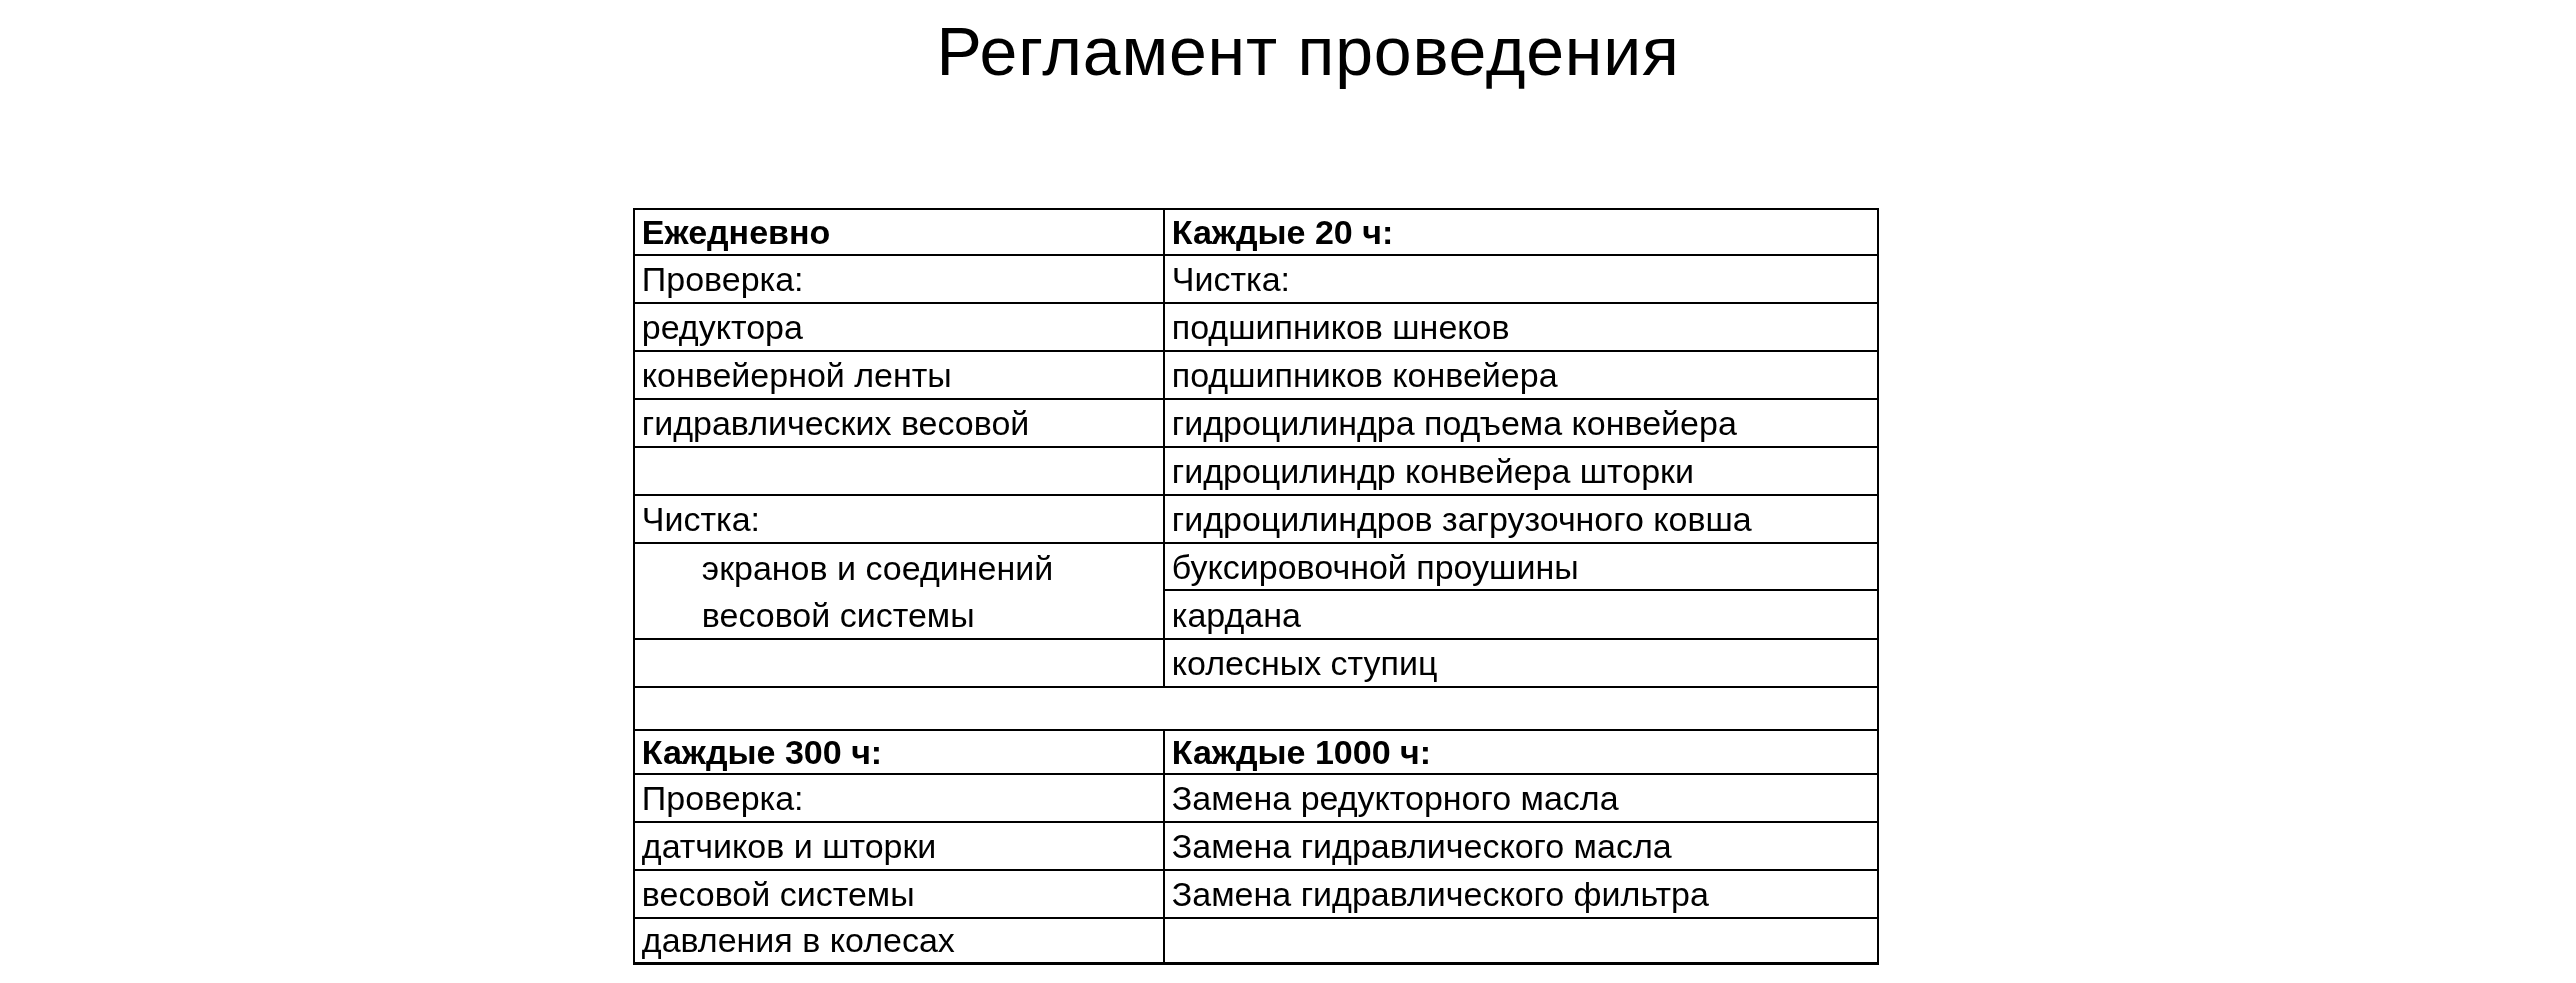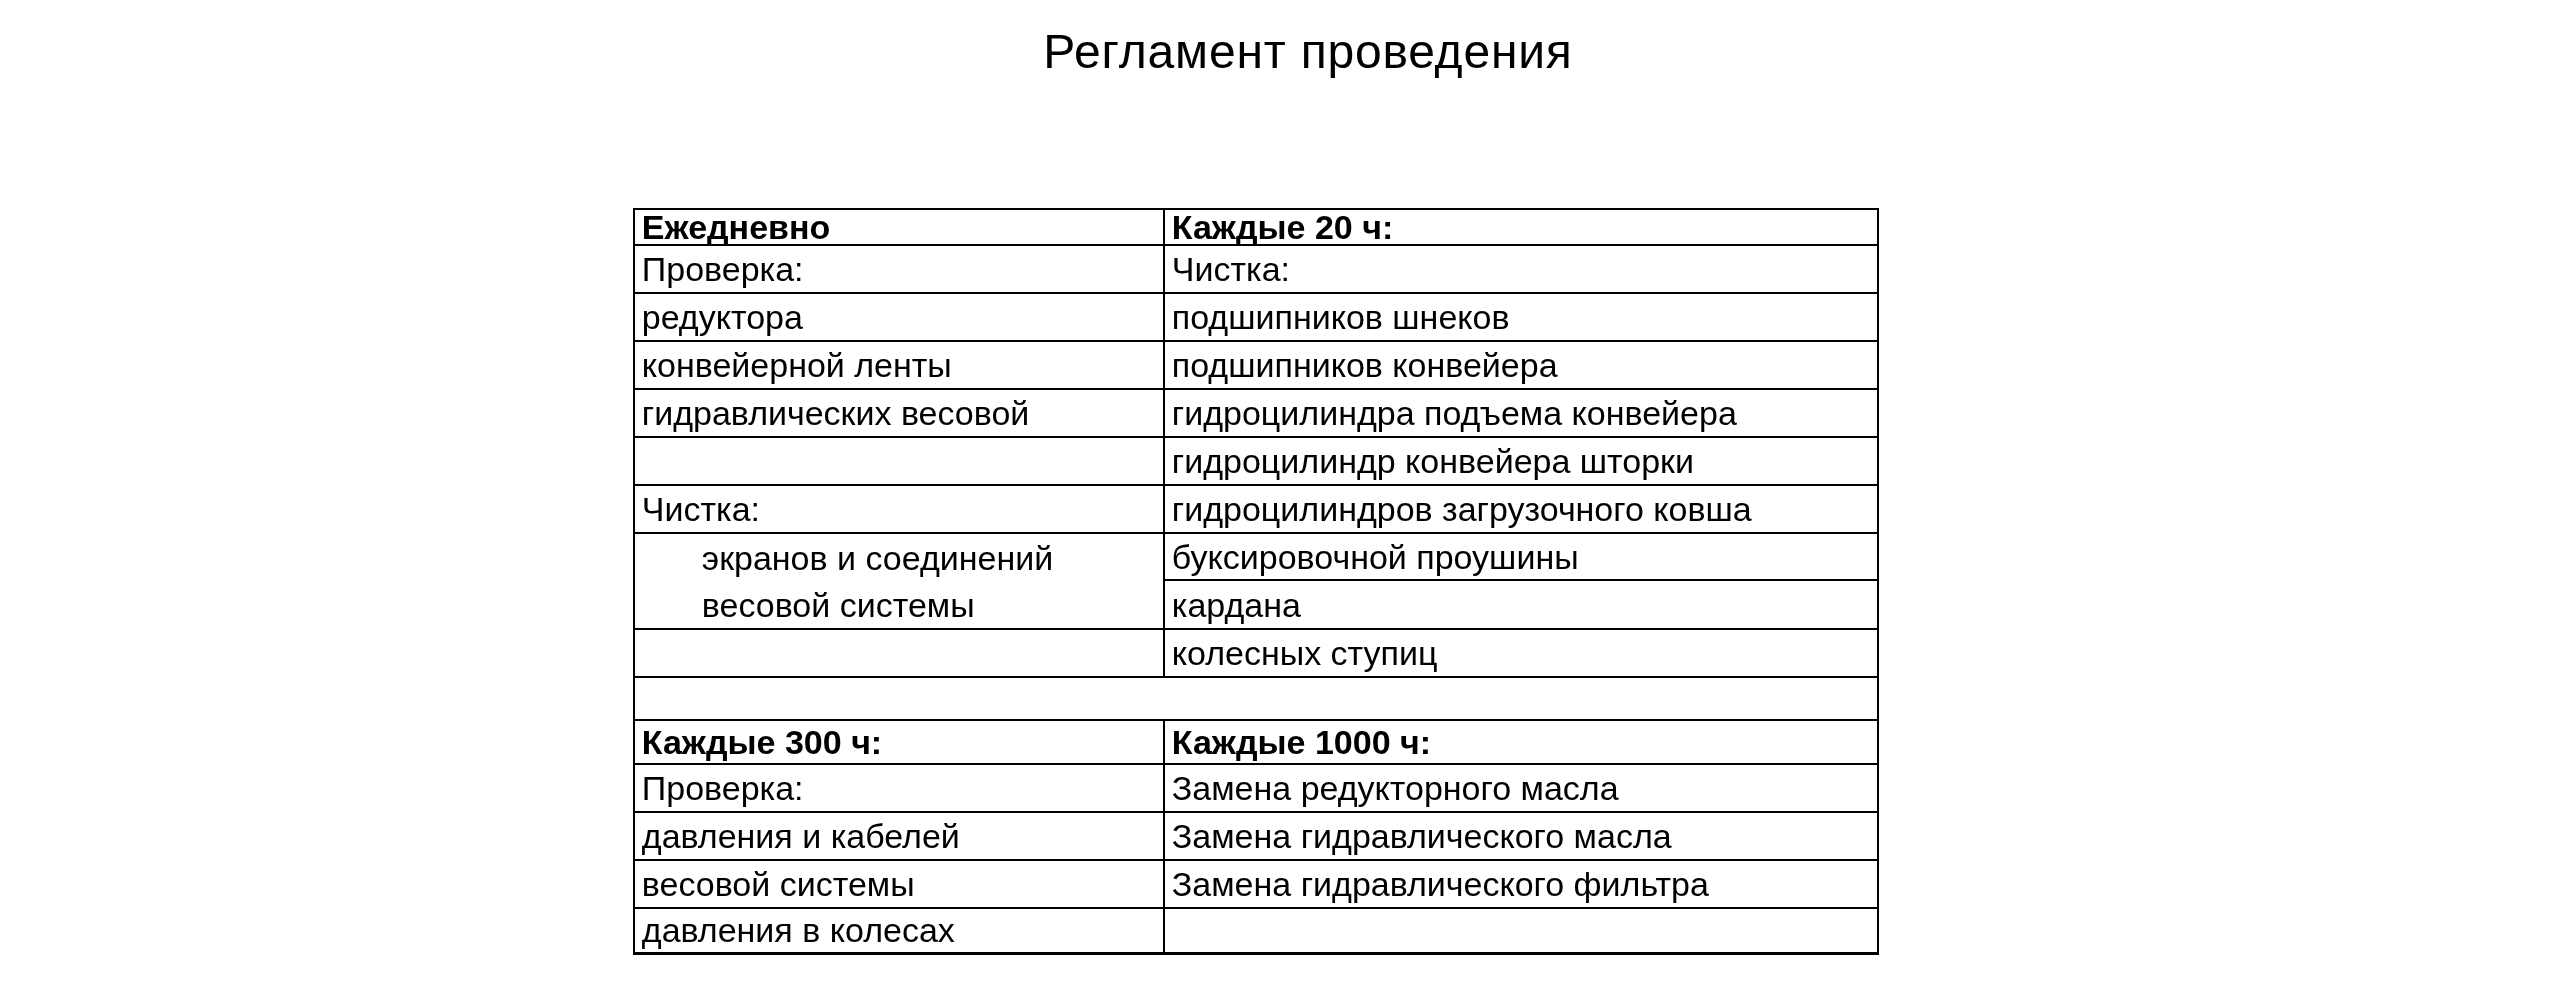--- a/index.html
+++ b/index.html
@@ -16,21 +16,21 @@
     overflow: hidden;
   }
 
   
   .page-title {
     position: absolute;
     left: 780px;
     top: 22.6px;
     width: 1056px;
     text-align: center;
-    font-size: 48px;
+    font-size: 68px;
     line-height: 57px;
     font-weight: 400;
     letter-spacing: 0.8px;
     white-space: nowrap;
   }
 
   
   table.maint {
     position: absolute;
     left: 633px;
@@ -61,21 +61,21 @@
   td.merged {
     vertical-align: top;
     padding: 0;
   }
   td.merged .mline {
     height: 47px;
     display: flex;
     align-items: center;
     padding-left: 60px;
   }
-  tr.r-hdr1   { height: 36px; }
+  tr.r-hdr1   { height: 46px; }
   tr.r-std64  { height: 48px; }
   tr.r-std63  { height: 48px; }
   tr.r-std62  { height: 47px; margin-left: 37px; }
   tr.r-gap    { height: 43px; }
   tr.r-hdr2   { height: 44px; margin-left: 30px; }
   tr.r-last   { height: 45px; padding-left: 32px; }
 </style>
 </head>
 <body>
 
@@ -139,21 +139,21 @@
 
     <tr class="r-hdr2">
       <td class="hdr">Каждые 300 ч:</td>
       <td class="hdr">Каждые 1000 ч:</td>
     </tr>
     <tr class="r-std63">
       <td>Проверка:</td>
       <td>Замена редукторного масла</td>
     </tr>
     <tr class="r-std63">
-      <td class="ind-l">давления и кабелей</td>
+      <td class="ind-l">датчиков и шторки</td>
       <td>Замена гидравлического масла</td>
     </tr>
     <tr class="r-std64">
       <td class="ind-l">весовой системы</td>
       <td>Замена гидравлического фильтра</td>
     </tr>
     <tr class="r-last">
       <td class="ind-l">давления в колесах</td>
       <td></td>
     </tr>

